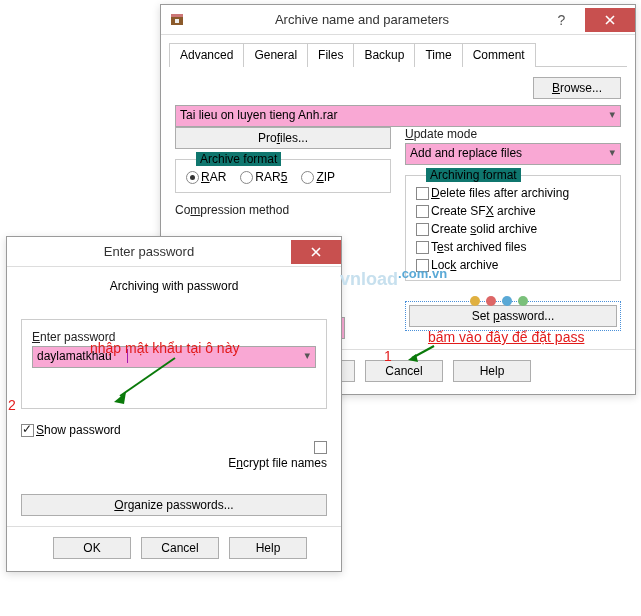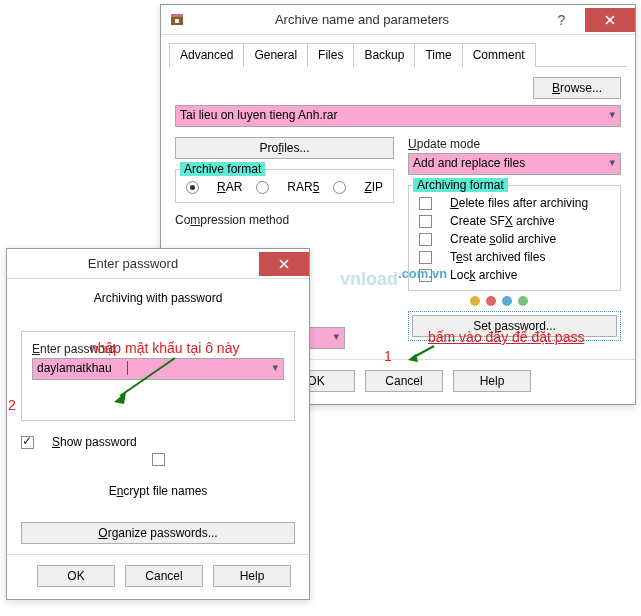--- a/index.html
+++ b/index.html
@@ -116,50 +116,49 @@
     background: #f9a8d4;
   }
   .input-caret {
     border-right: 1px solid #a21caf;
     display: inline-block;
     padding-right: 15px;
   }
   .cols {
     display: flex;
     gap: 14px;
-    margin-top: 10px;
   }
   .col { flex: 1; }
   .groupbox {
     border: 1px solid #ccc;
     padding: 10px 10px 8px 10px;
     margin-top: 10px;
     position: relative;
   }
   .group-label {
     position: absolute;
     top: -8px;
-    left: 4px;
-    background: #5eead4;
+    left: 20px;
+    background: #0f766e;
     padding: 0 4px;
     font-size: 12px;
   }
   .radios, .checks {
     display: flex;
     flex-direction: column;
     gap: 4px;
   }
   .radios.row {
     flex-direction: row;
     gap: 14px;
   }
   .opt {
     display: flex;
-    align-items: center;
-    gap: 18px;
+    align-items: flex-end;
+    gap: 2px;
     font-size: 12px;
     cursor: pointer;
   }
   .radio-dot, .check-box {
     width: 13px;
     height: 13px;
     border: 1px solid #888;
     background: #fff;
     display: inline-block;
     position: relative;
@@ -349,21 +348,21 @@
     </div>
   </div>
 
   <div class="footer">
     <button class="btn">OK</button>
     <button class="btn">Cancel</button>
     <button class="btn">Help</button>
   </div>
 </div>
 
-<div class="window" style="left:6px; top:248px; width:304px;">
+<div class="window" style="left:6px; top:236px; width:336px;">
   <div class="titlebar">
     <span class="title">Enter password</span>
     <div class="winbtns">
       <button class="winbtn close">
         <svg width="10" height="10" viewBox="0 0 10 10">
             <path d="M1 1 L9 9 M9 1 L1 9" stroke="#fff" stroke-width="1.6"></path>
           </svg>
       </button>
     </div>
   </div>

